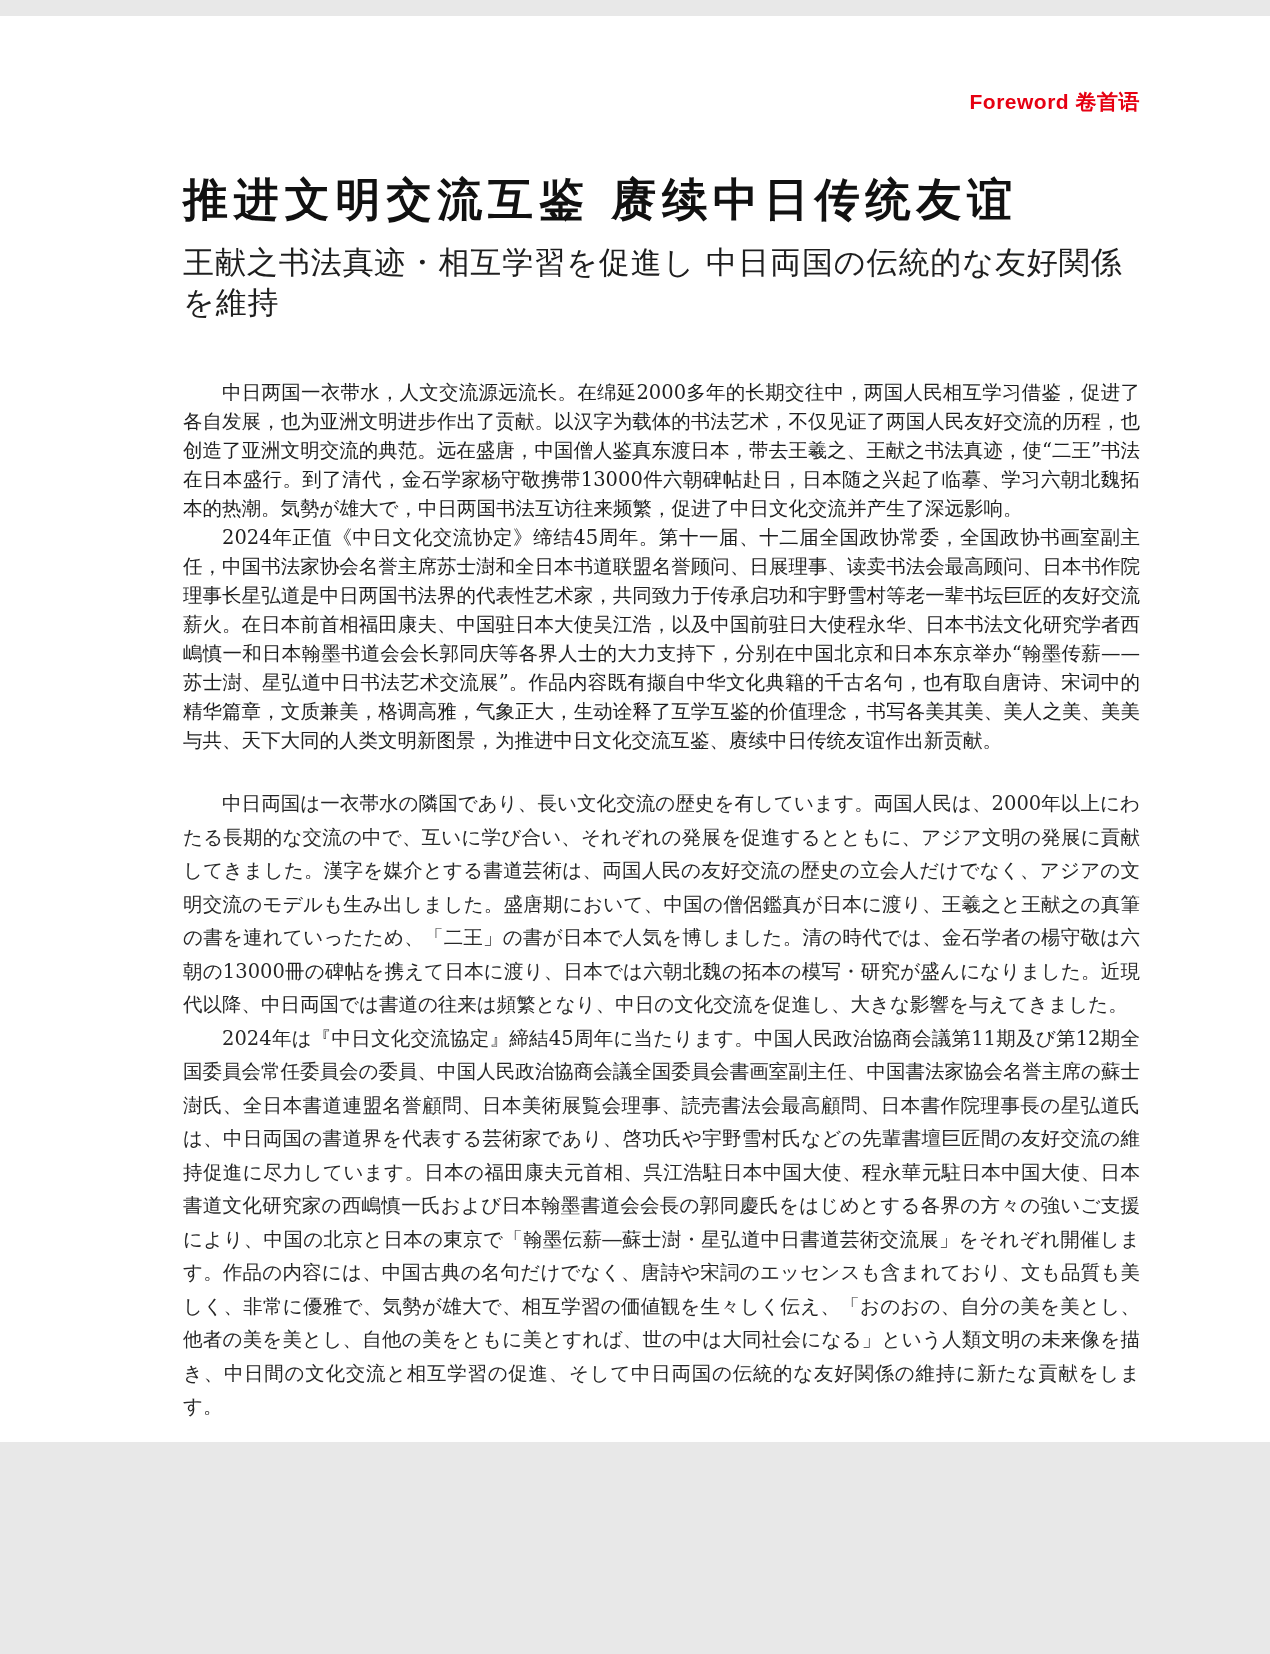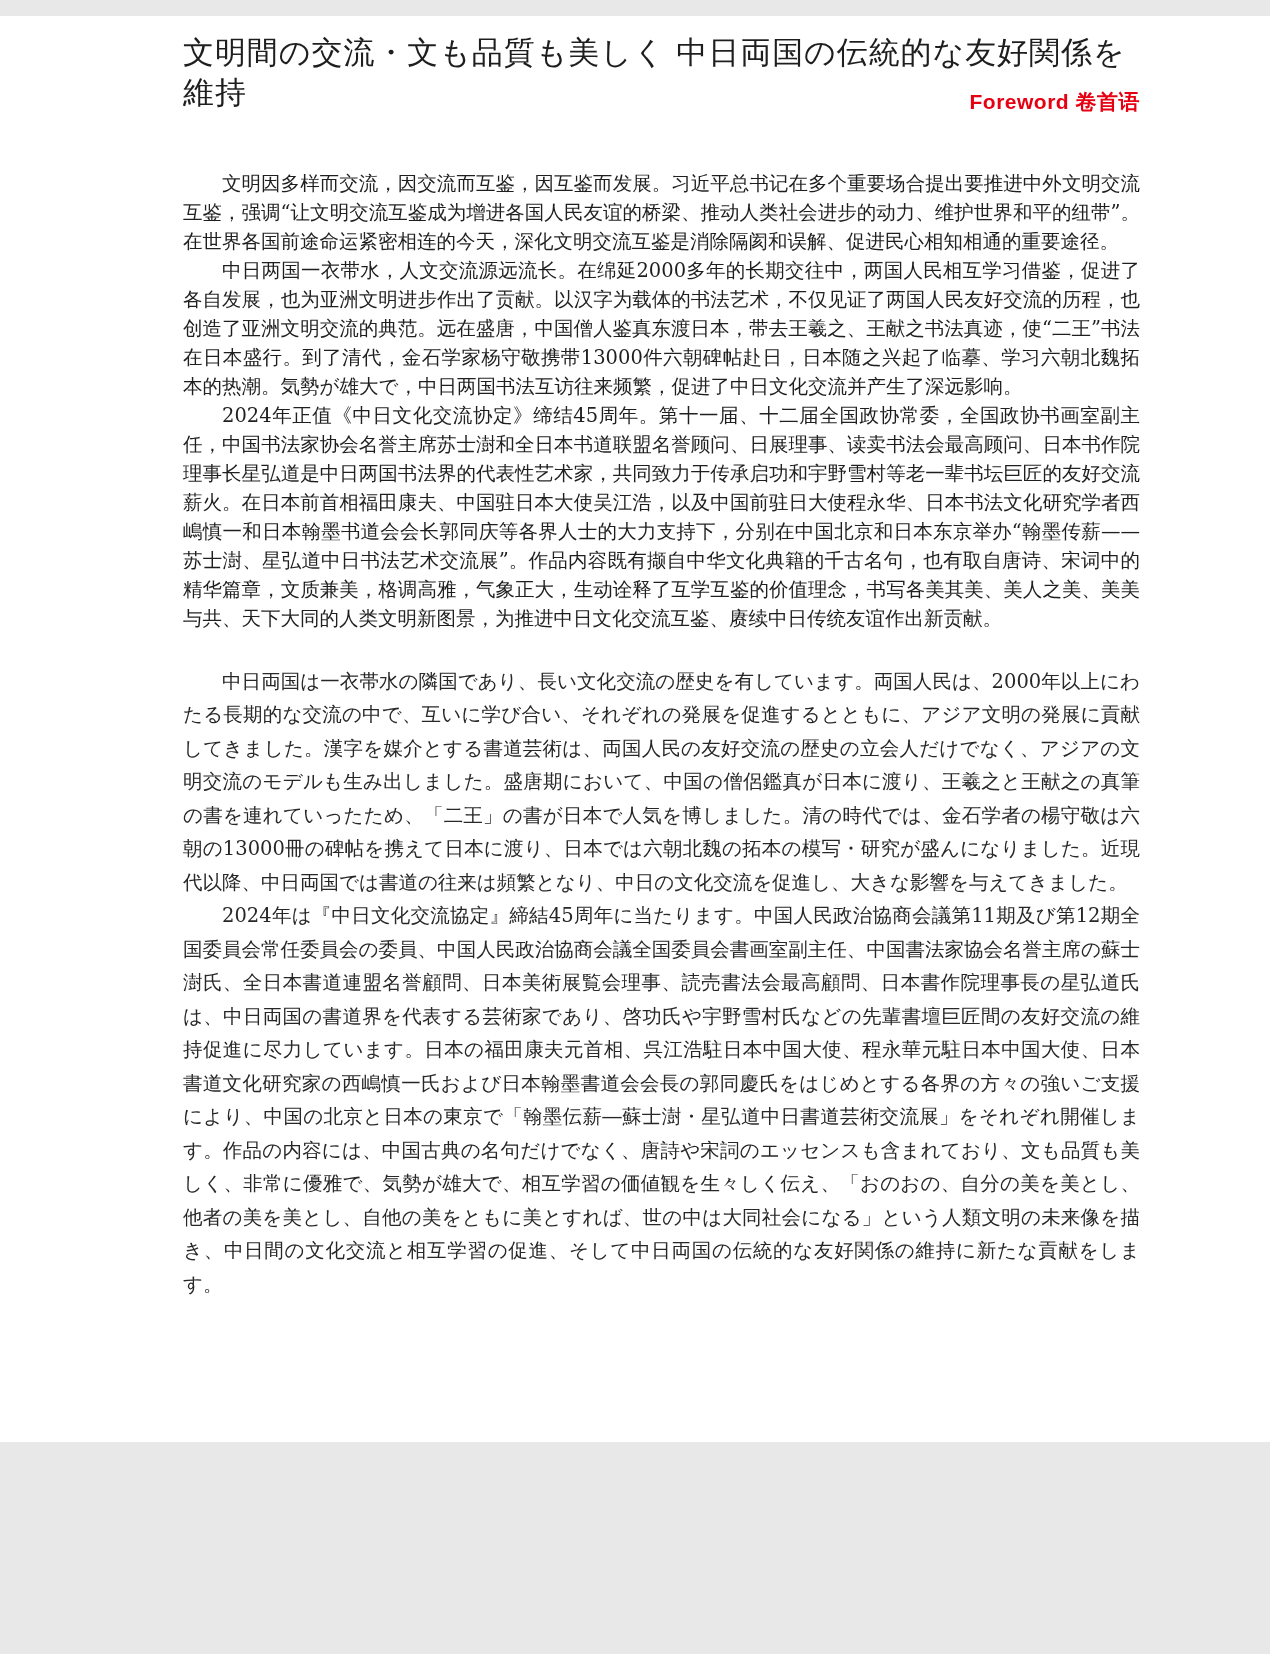--- a/index.html
+++ b/index.html
@@ -71,25 +71,25 @@
 </style>
 </head>
 <body>
 
 <div class="page">
 
   <div class="header-label">Foreword  卷首语</div>
 
   <div class="content">
 
+    <h1 class="title">推进文明交流互鉴  赓续中日传统友谊</h1>
 
-    <h2 class="subtitle">文明間の交流・文も品質も美しく  中日両国の伝統的な友好関係を維持</h2>
+    <h2 class="subtitle">王献之书法真迹・相互学習を促進し  中日両国の伝統的な友好関係を維持</h2>
 
     <section class="zh-block">
-      <p>文明因多样而交流，因交流而互鉴，因互鉴而发展。习近平总书记在多个重要场合提出要推进中外文明交流互鉴，强调“让文明交流互鉴成为增进各国人民友谊的桥梁、推动人类社会进步的动力、维护世界和平的纽带”。在世界各国前途命运紧密相连的今天，深化文明交流互鉴是消除隔阂和误解、促进民心相知相通的重要途径。</p>
       <p>中日两国一衣带水，人文交流源远流长。在绵延2000多年的长期交往中，两国人民相互学习借鉴，促进了各自发展，也为亚洲文明进步作出了贡献。以汉字为载体的书法艺术，不仅见证了两国人民友好交流的历程，也创造了亚洲文明交流的典范。远在盛唐，中国僧人鉴真东渡日本，带去王羲之、王献之书法真迹，使“二王”书法在日本盛行。到了清代，金石学家杨守敬携带13000件六朝碑帖赴日，日本随之兴起了临摹、学习六朝北魏拓本的热潮。気勢が雄大で，中日两国书法互访往来频繁，促进了中日文化交流并产生了深远影响。</p>
       <p>2024年正值《中日文化交流协定》缔结45周年。第十一届、十二届全国政协常委，全国政协书画室副主任，中国书法家协会名誉主席苏士澍和全日本书道联盟名誉顾问、日展理事、读卖书法会最高顾问、日本书作院理事长星弘道是中日两国书法界的代表性艺术家，共同致力于传承启功和宇野雪村等老一辈书坛巨匠的友好交流薪火。在日本前首相福田康夫、中国驻日本大使吴江浩，以及中国前驻日大使程永华、日本书法文化研究学者西嶋慎一和日本翰墨书道会会长郭同庆等各界人士的大力支持下，分别在中国北京和日本东京举办“翰墨传薪——苏士澍、星弘道中日书法艺术交流展”。作品内容既有撷自中华文化典籍的千古名句，也有取自唐诗、宋词中的精华篇章，文质兼美，格调高雅，气象正大，生动诠释了互学互鉴的价值理念，书写各美其美、美人之美、美美与共、天下大同的人类文明新图景，为推进中日文化交流互鉴、赓续中日传统友谊作出新贡献。</p>
     </section>
 
     <section class="ja-block">
       <p>中日両国は一衣帯水の隣国であり、長い文化交流の歴史を有しています。両国人民は、2000年以上にわたる長期的な交流の中で、互いに学び合い、それぞれの発展を促進するとともに、アジア文明の発展に貢献してきました。漢字を媒介とする書道芸術は、両国人民の友好交流の歴史の立会人だけでなく、アジアの文明交流のモデルも生み出しました。盛唐期において、中国の僧侶鑑真が日本に渡り、王羲之と王献之の真筆の書を連れていったため、「二王」の書が日本で人気を博しました。清の時代では、金石学者の楊守敬は六朝の13000冊の碑帖を携えて日本に渡り、日本では六朝北魏の拓本の模写・研究が盛んになりました。近現代以降、中日両国では書道の往来は頻繁となり、中日の文化交流を促進し、大きな影響を与えてきました。</p>
       <p><span>2024年は『中日文化交流協定』締結45周年に当たります。中国人民政治協商会議第11期及び第12期全国委員会常任委員会の委員、中国人民政治協商会議全国委員会書画室副主任、中国書法家協会名誉主席の蘇士澍氏、全日本書道連盟名誉顧問、日本美術展覧会理事、読売書法会最高顧問、日本書作院理事長の星弘道氏は、中日両国の書道界を代表する芸術家であり、啓功氏や宇野雪村氏などの先輩書壇巨匠間の友好交流の維持促進に尽力しています。日本の福田康夫元首相、呉江浩駐日本中国大使、程永華元駐日本中国大使、日本書道文化研究家の西嶋慎一氏および日本翰墨書道会会長の郭同慶氏をはじめとする各界の方々の強いご支援により、中国の北京と日本の東京で「翰墨伝薪―蘇士澍・星弘道中日書道芸術交流展」をそれぞれ開催します。作品の内容には、中国古典の名句だけでなく、唐詩や宋詞のエッセンスも含まれており、文も品質も美しく、非常に優雅で、気勢が雄大で、相互学習の価値観を生々しく伝え、「おのおの、自分の美を美とし、他者の美を美とし、自他の美をともに美とすれば、世の中は大同社会になる」という人類文明の未来像を描き、中日間の文化交流と相互学習の促進、そして中日両国の伝統的な友好関係の維持に新たな貢献をします。</span></p>
     </section>
 
   </div>

